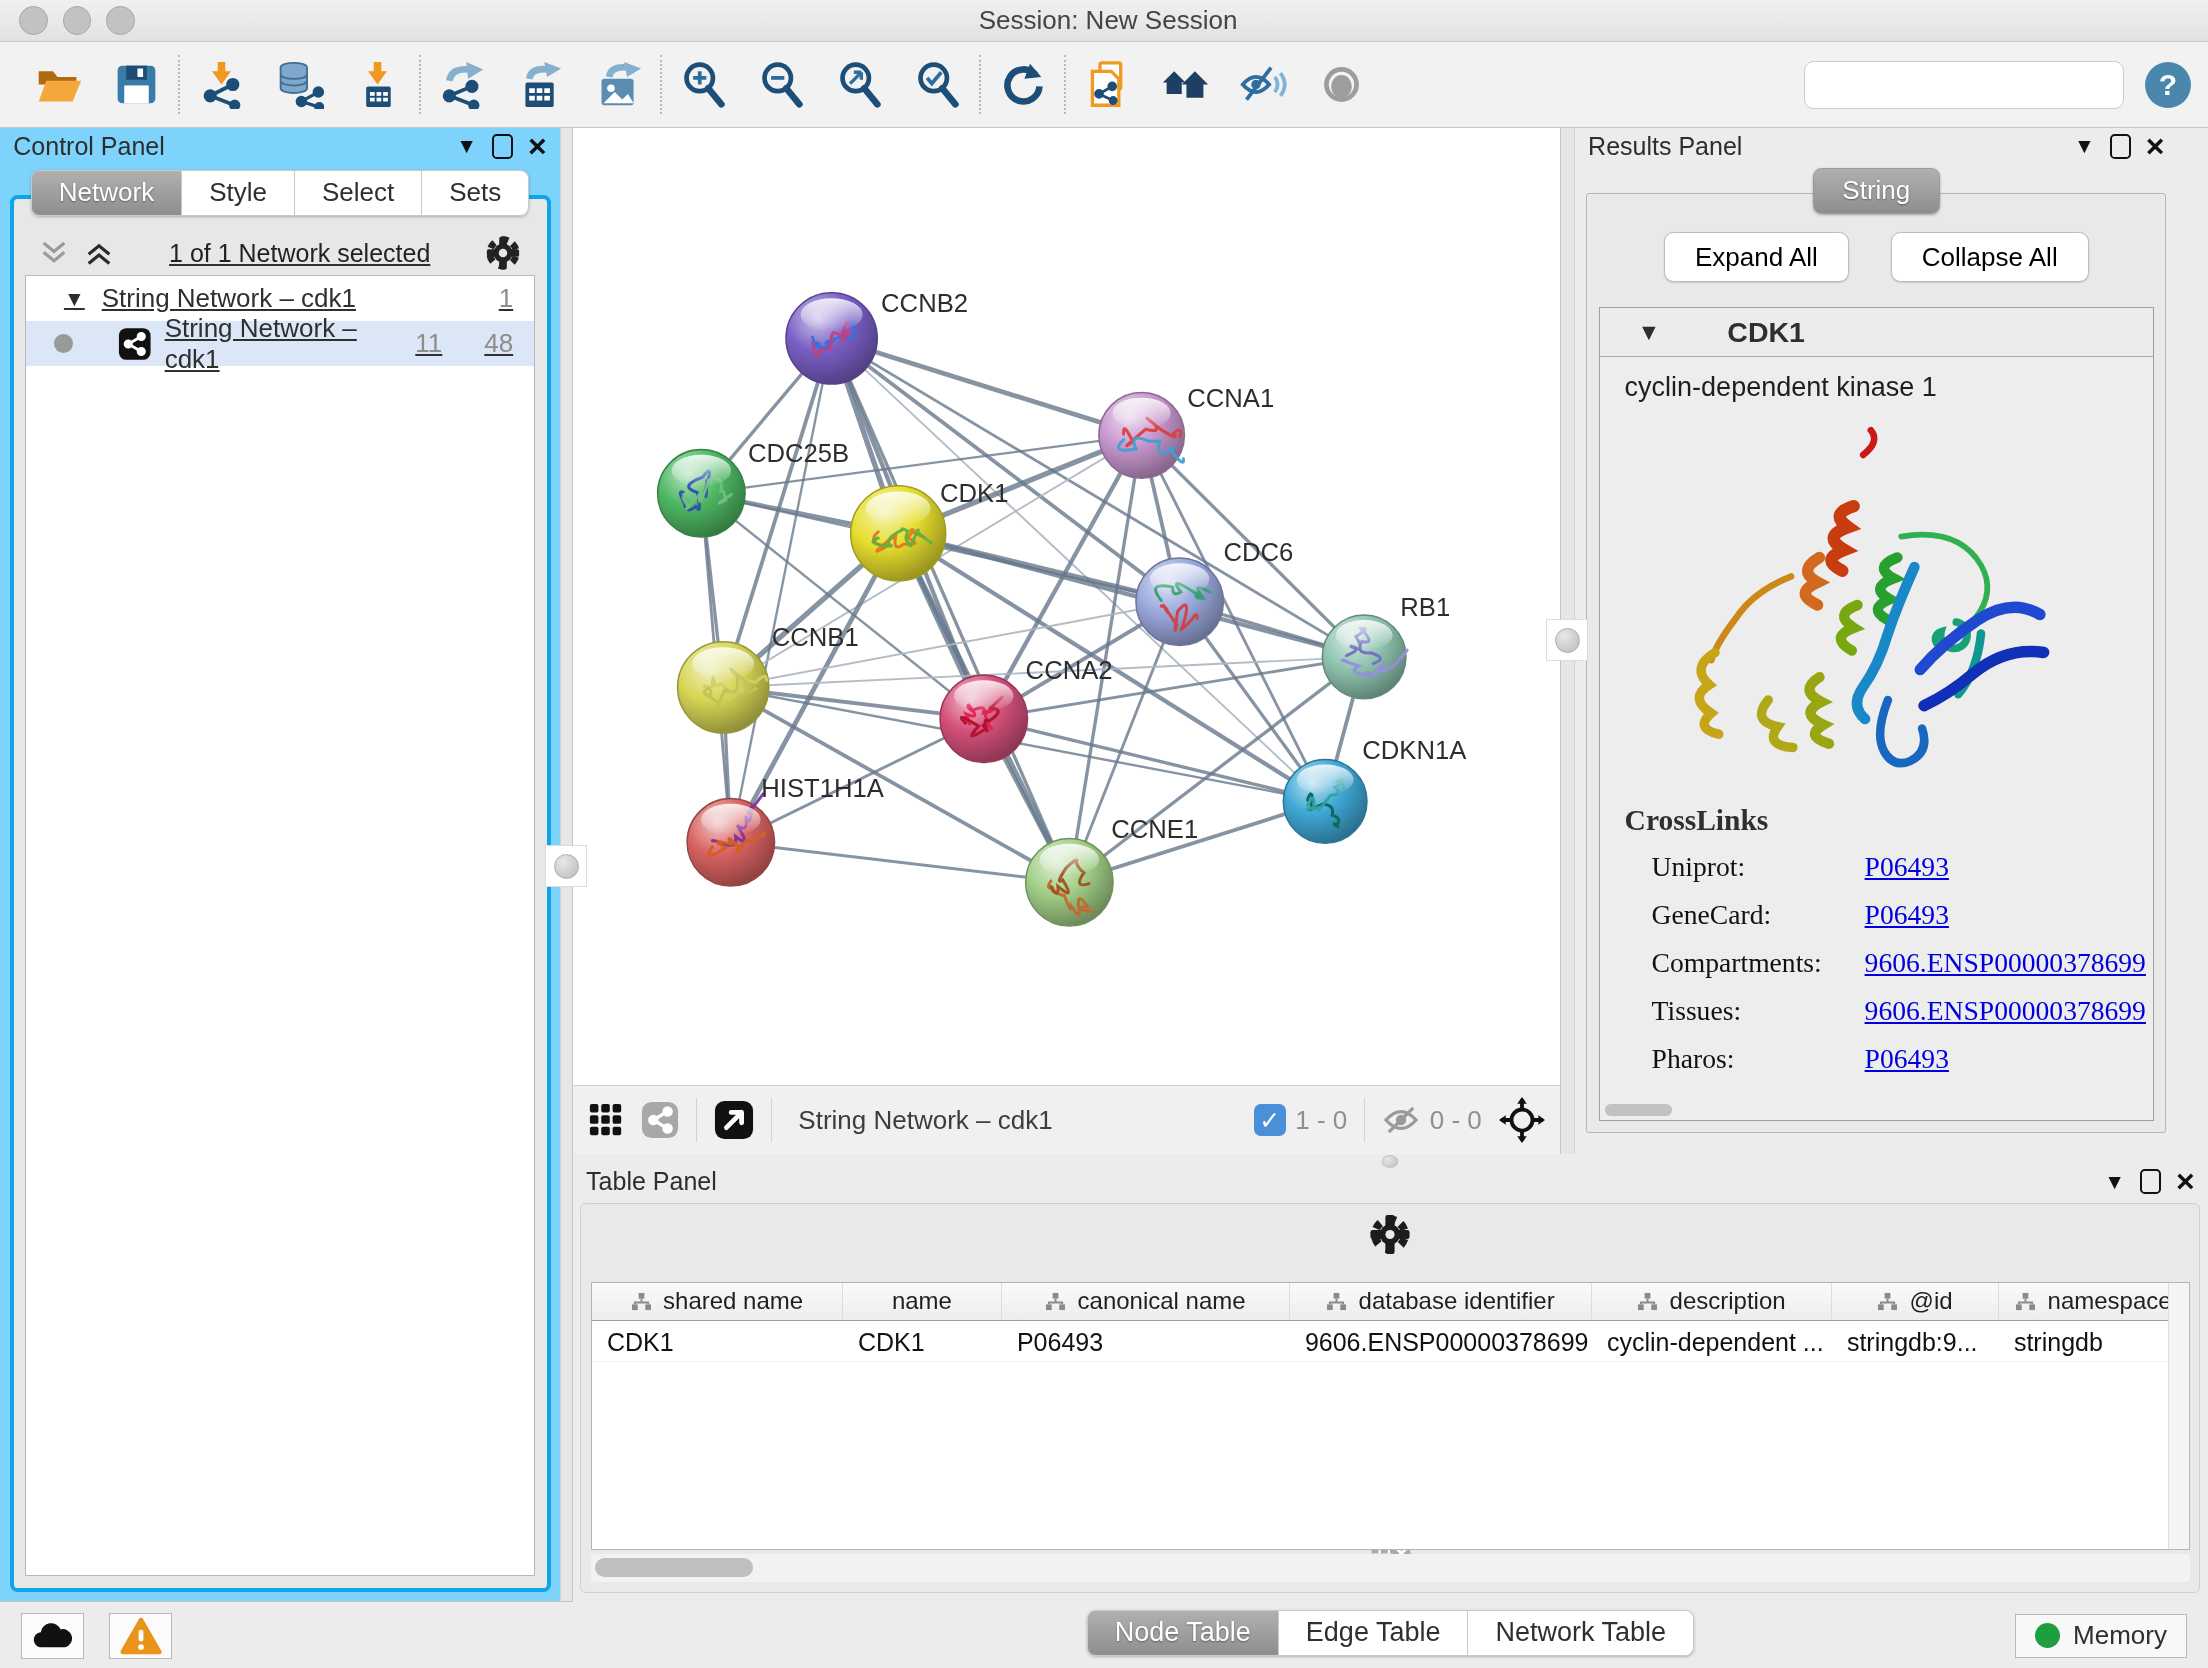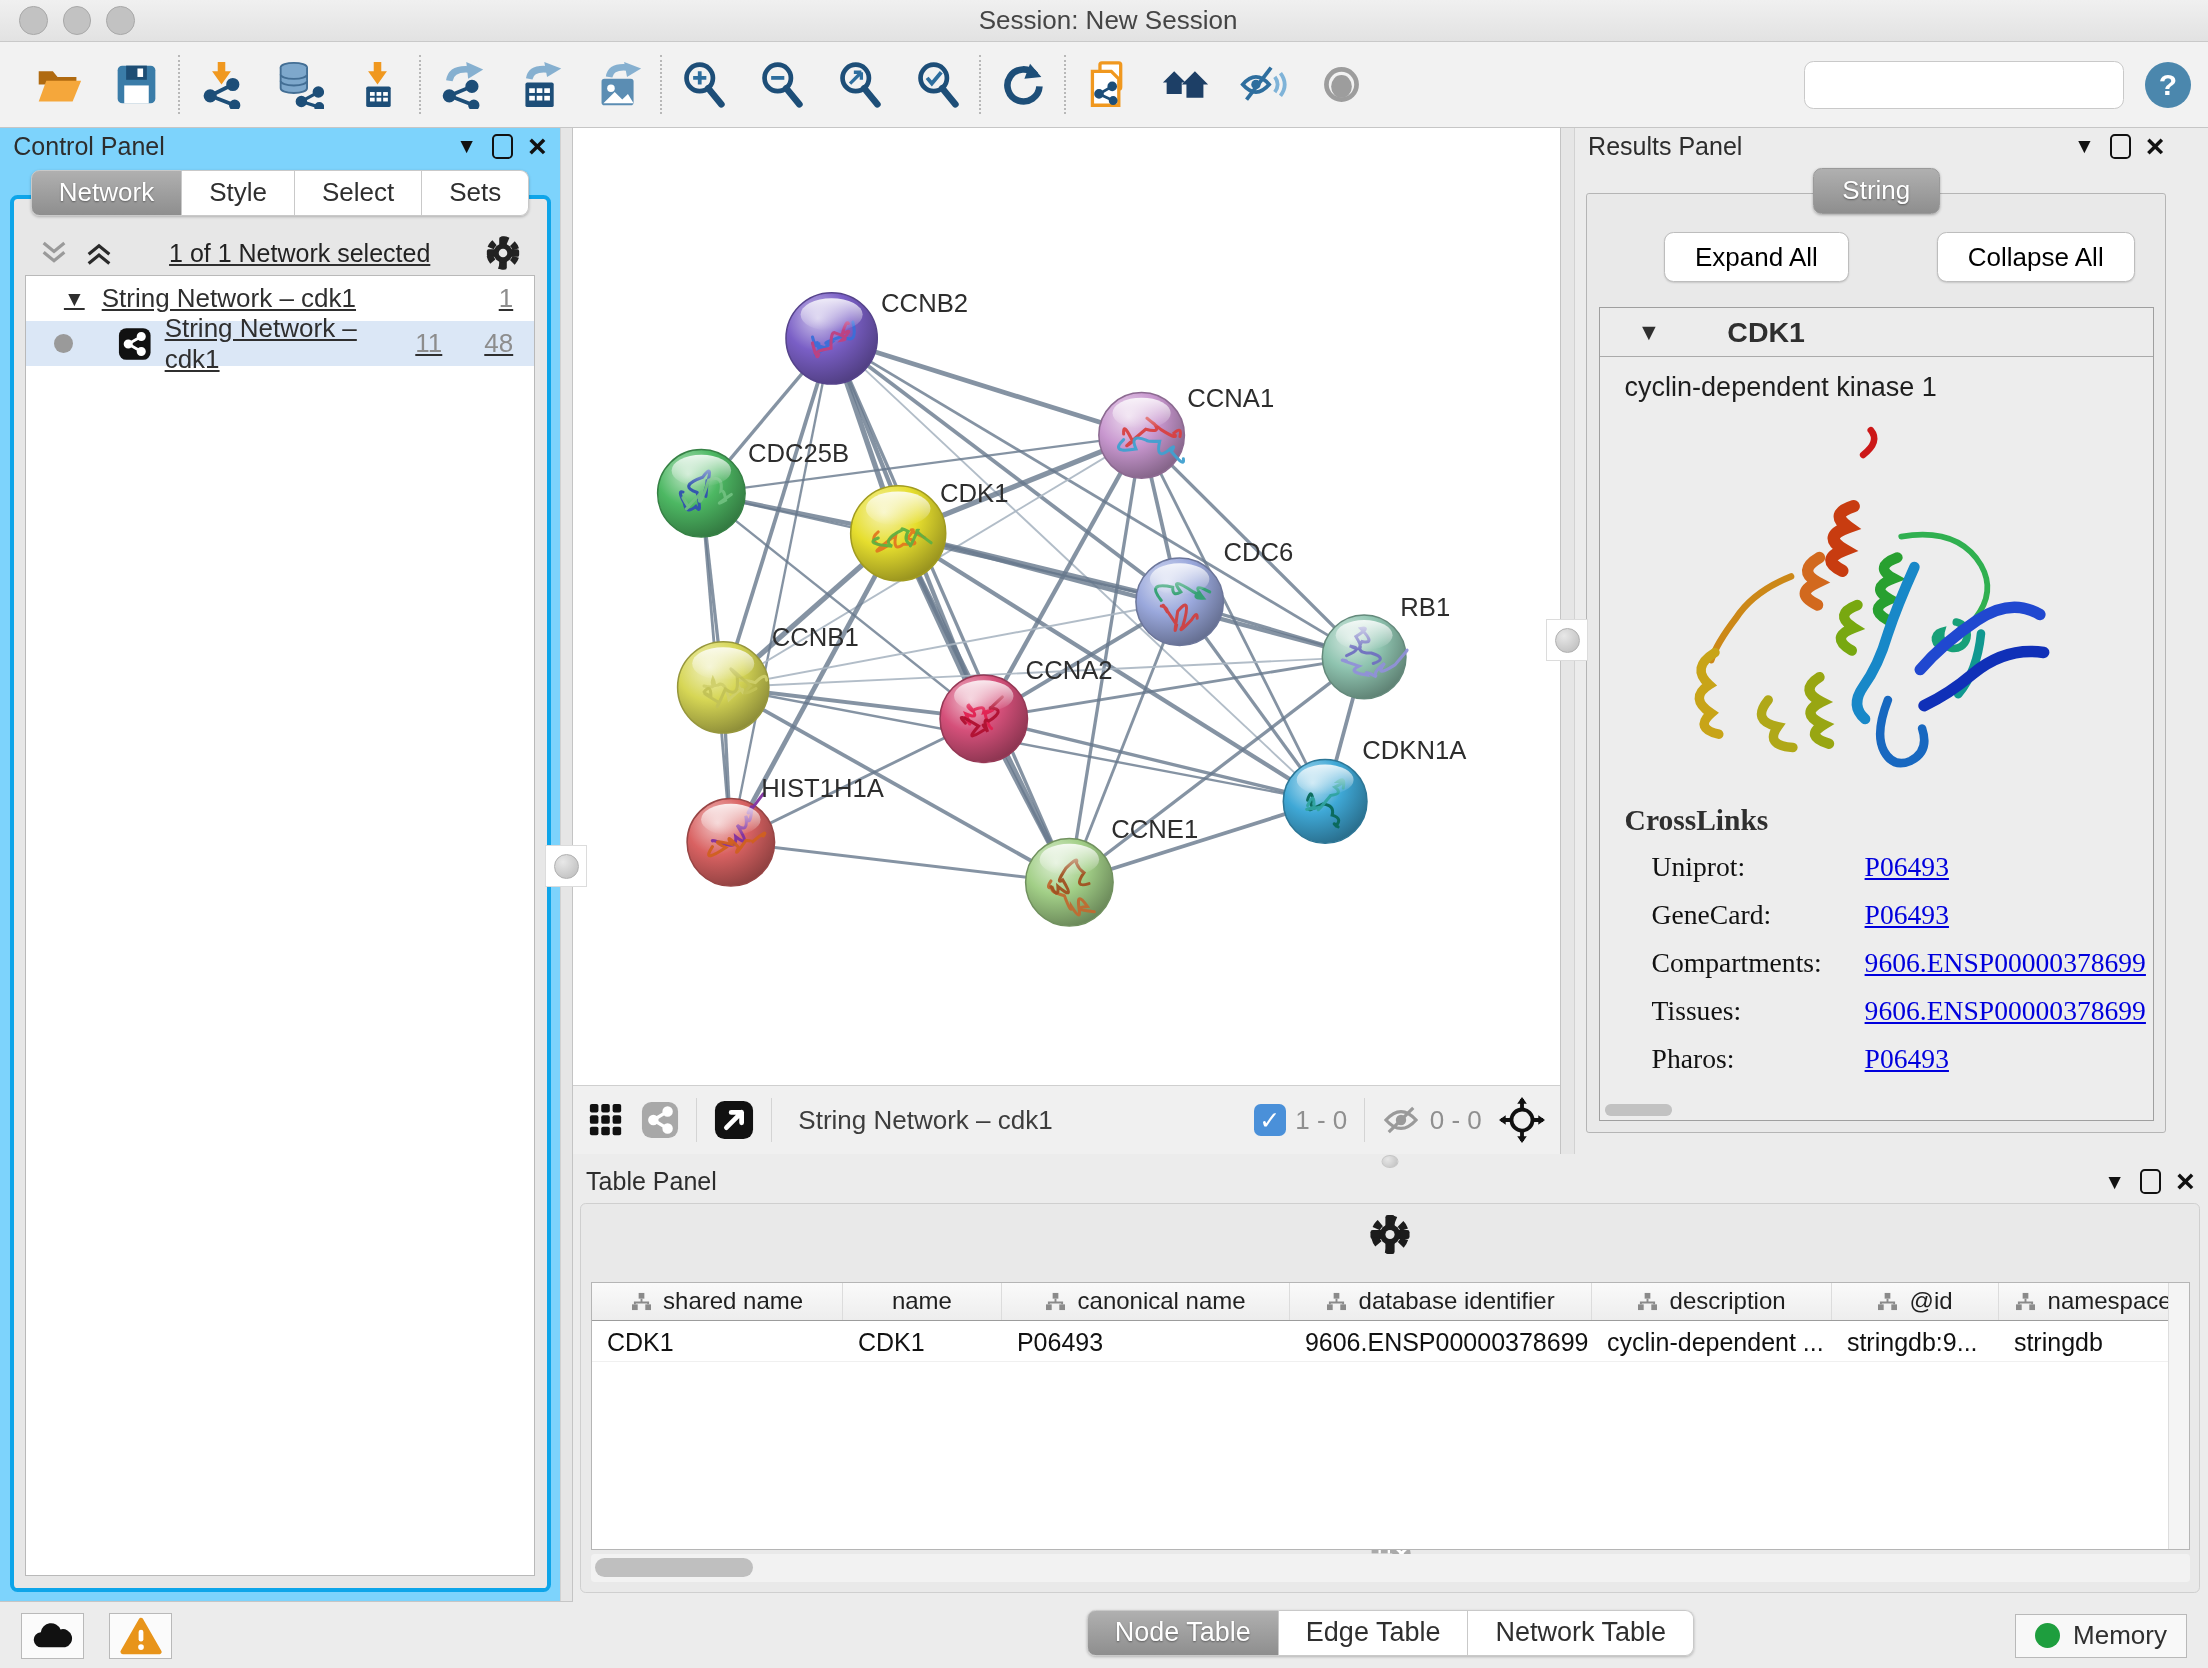--- a/index.html
+++ b/index.html
@@ -73,21 +73,21 @@
   .chk { width:32px; height:32px; border-radius:6.7px; background:#4a90d9; color:#fff; font-size:25px; display:flex; align-items:center; justify-content:center; }
 
   
   .rp-tabrow { display:flex; justify-content:center; position:relative; z-index:3; margin-top:3.8px; margin-bottom:-21px; }
   .rp-tab { background:linear-gradient(#b0b0b0,#8e8e8e); color:#fff; font-size:26px; padding:6.7px 28.5px; border-radius:8.6px;
             border:1px solid #9a9a9a; box-shadow:0 1px 2.9px rgba(0,0,0,.3); text-shadow:0 1px 1.9px rgba(0,0,0,.4); cursor:pointer; }
   .rp-box { flex:1; margin:0 11.4px 21px 11.4px; border:1px solid #b5b5b5; background:#e9e9e9; padding:38px 11.4px 11.4px 11.4px;
             display:flex; flex-direction:column; border-radius:2.9px; }
   .rp-buttons { display:flex; justify-content:center; gap:42px; margin-bottom:25px; }
   .rp-btn { background:#fff; border:1px solid #bdbdbd; border-radius:9.5px; font-size:26px; padding:8.6px 30px; cursor:pointer;
-            box-shadow:0 1px 1.9px rgba(0,0,0,.15);margin-left:46px; }
+            box-shadow:0 1px 1.9px rgba(0,0,0,.15); }
   .protein-card { flex:1; border:1.9px solid #9f9f9f; background:#ededed; display:flex; flex-direction:column; overflow:hidden; position:relative; }
   .pc-head { height:49px; border-bottom:1px solid #aaa; background:#ececec; display:flex; align-items:center; padding:0 38px; gap:67px; }
   .pc-head .tri { font-size:23px; cursor:pointer; }
   .pc-head .pname { font-size:28.5px; font-weight:bold; }
   .pc-desc { font-size:27px; padding:15px 25px 3.8px 25px; color:#1e1e1e; }
   .pc-img { display:flex; justify-content:center; padding:7.6px 0 0 0; }
   .crosslinks { font-family:"Liberation Serif", serif; padding:9.5px 0 0 25px; }
   .crosslinks .cl-title { font-size:29.5px; font-weight:bold; margin-bottom:13.3px; }
   .cl-row { display:flex; font-size:27.6px; margin-bottom:16px; }
   .cl-row .cl-label { width:240px; padding-left:27px; color:#111; }

